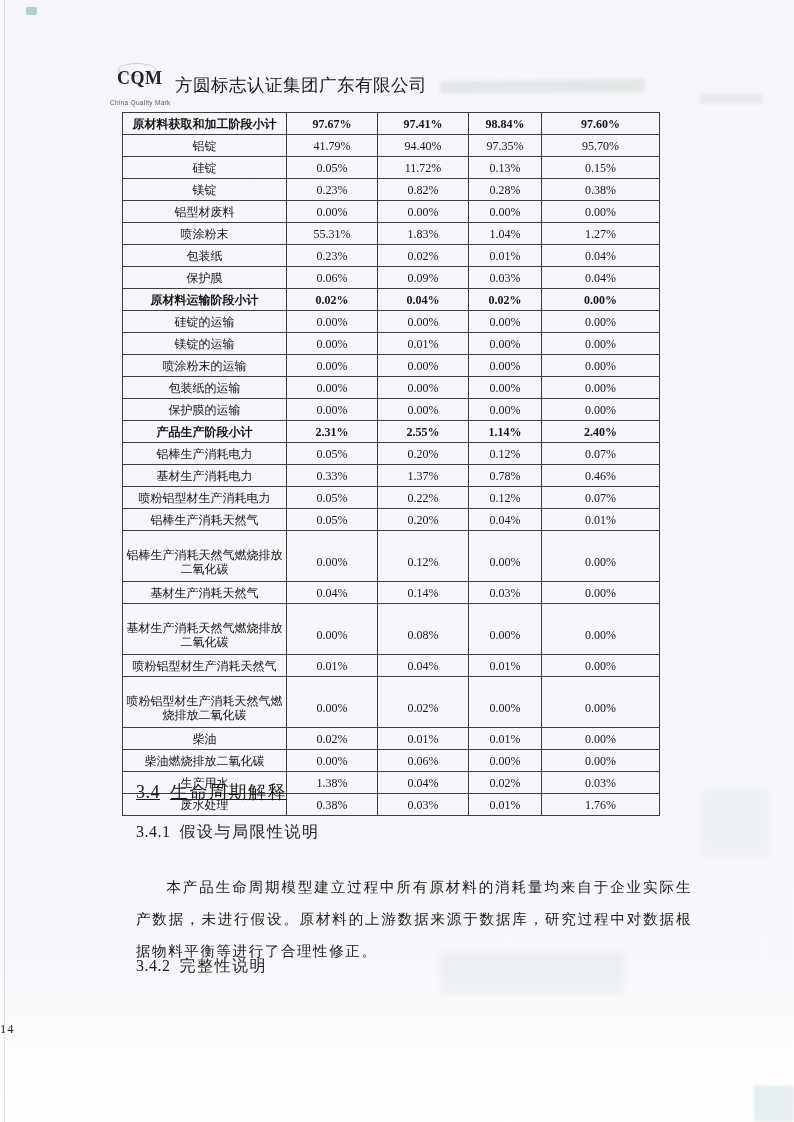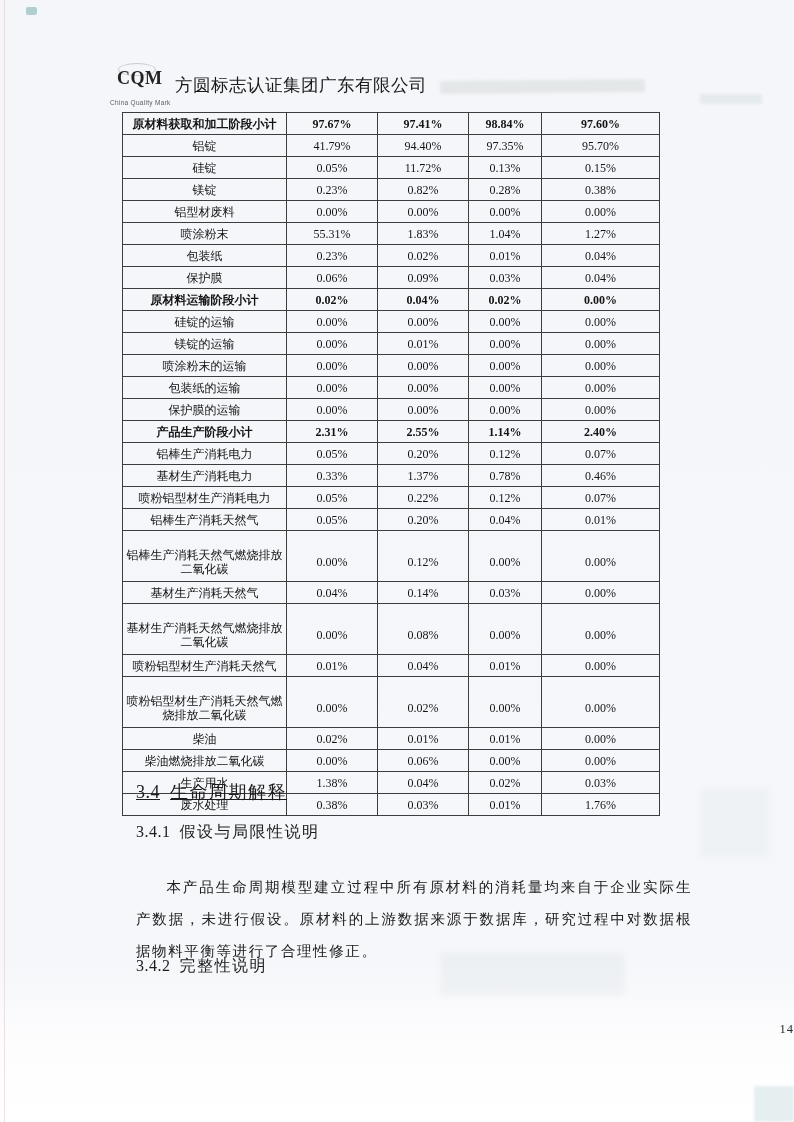--- a/index.html
+++ b/index.html
@@ -72,21 +72,21 @@
     font-size:16px;letter-spacing:1.5px;color:#1c1c1c;white-space:nowrap;
   }
   .sub-heading .num{margin-right:9px;letter-spacing:.5px;}
   .body-para{
     position:absolute;left:136px;top:856px;width:556px;
     font-size:14.5px;line-height:32px;letter-spacing:1.6px;
     text-align:justify;text-indent:2.1em;color:#202020;
   }
   .page-number{
     position:absolute;left:0;right:0;top:1022px;
-    text-align:right;font-size:12.5px;color:#2a2a2a;letter-spacing:1px;
+    text-align:left;font-size:12.5px;color:#2a2a2a;letter-spacing:1px;
   }
   
   .artifact{position:absolute;pointer-events:none;filter:blur(1.5px);}
   .art-a{left:26px;top:7px;width:11px;height:8px;background:rgba(95,160,160,.45);border-radius:2px;filter:blur(.5px);}
   .art-b{left:440px;top:80px;width:205px;height:13px;background:rgba(158,168,162,.20);transform:rotate(-.6deg);}
   .art-c{left:700px;top:94px;width:62px;height:10px;background:rgba(150,175,172,.16);}
   .art-d{left:700px;top:788px;width:70px;height:70px;background:rgba(160,185,178,.08);filter:blur(3px);}
   .art-e{left:440px;top:952px;width:185px;height:44px;background:rgba(155,182,172,.09);filter:blur(3px);}
   .art-f{left:754px;top:1086px;width:40px;height:36px;background:rgba(140,182,186,.22);}
 </style>

